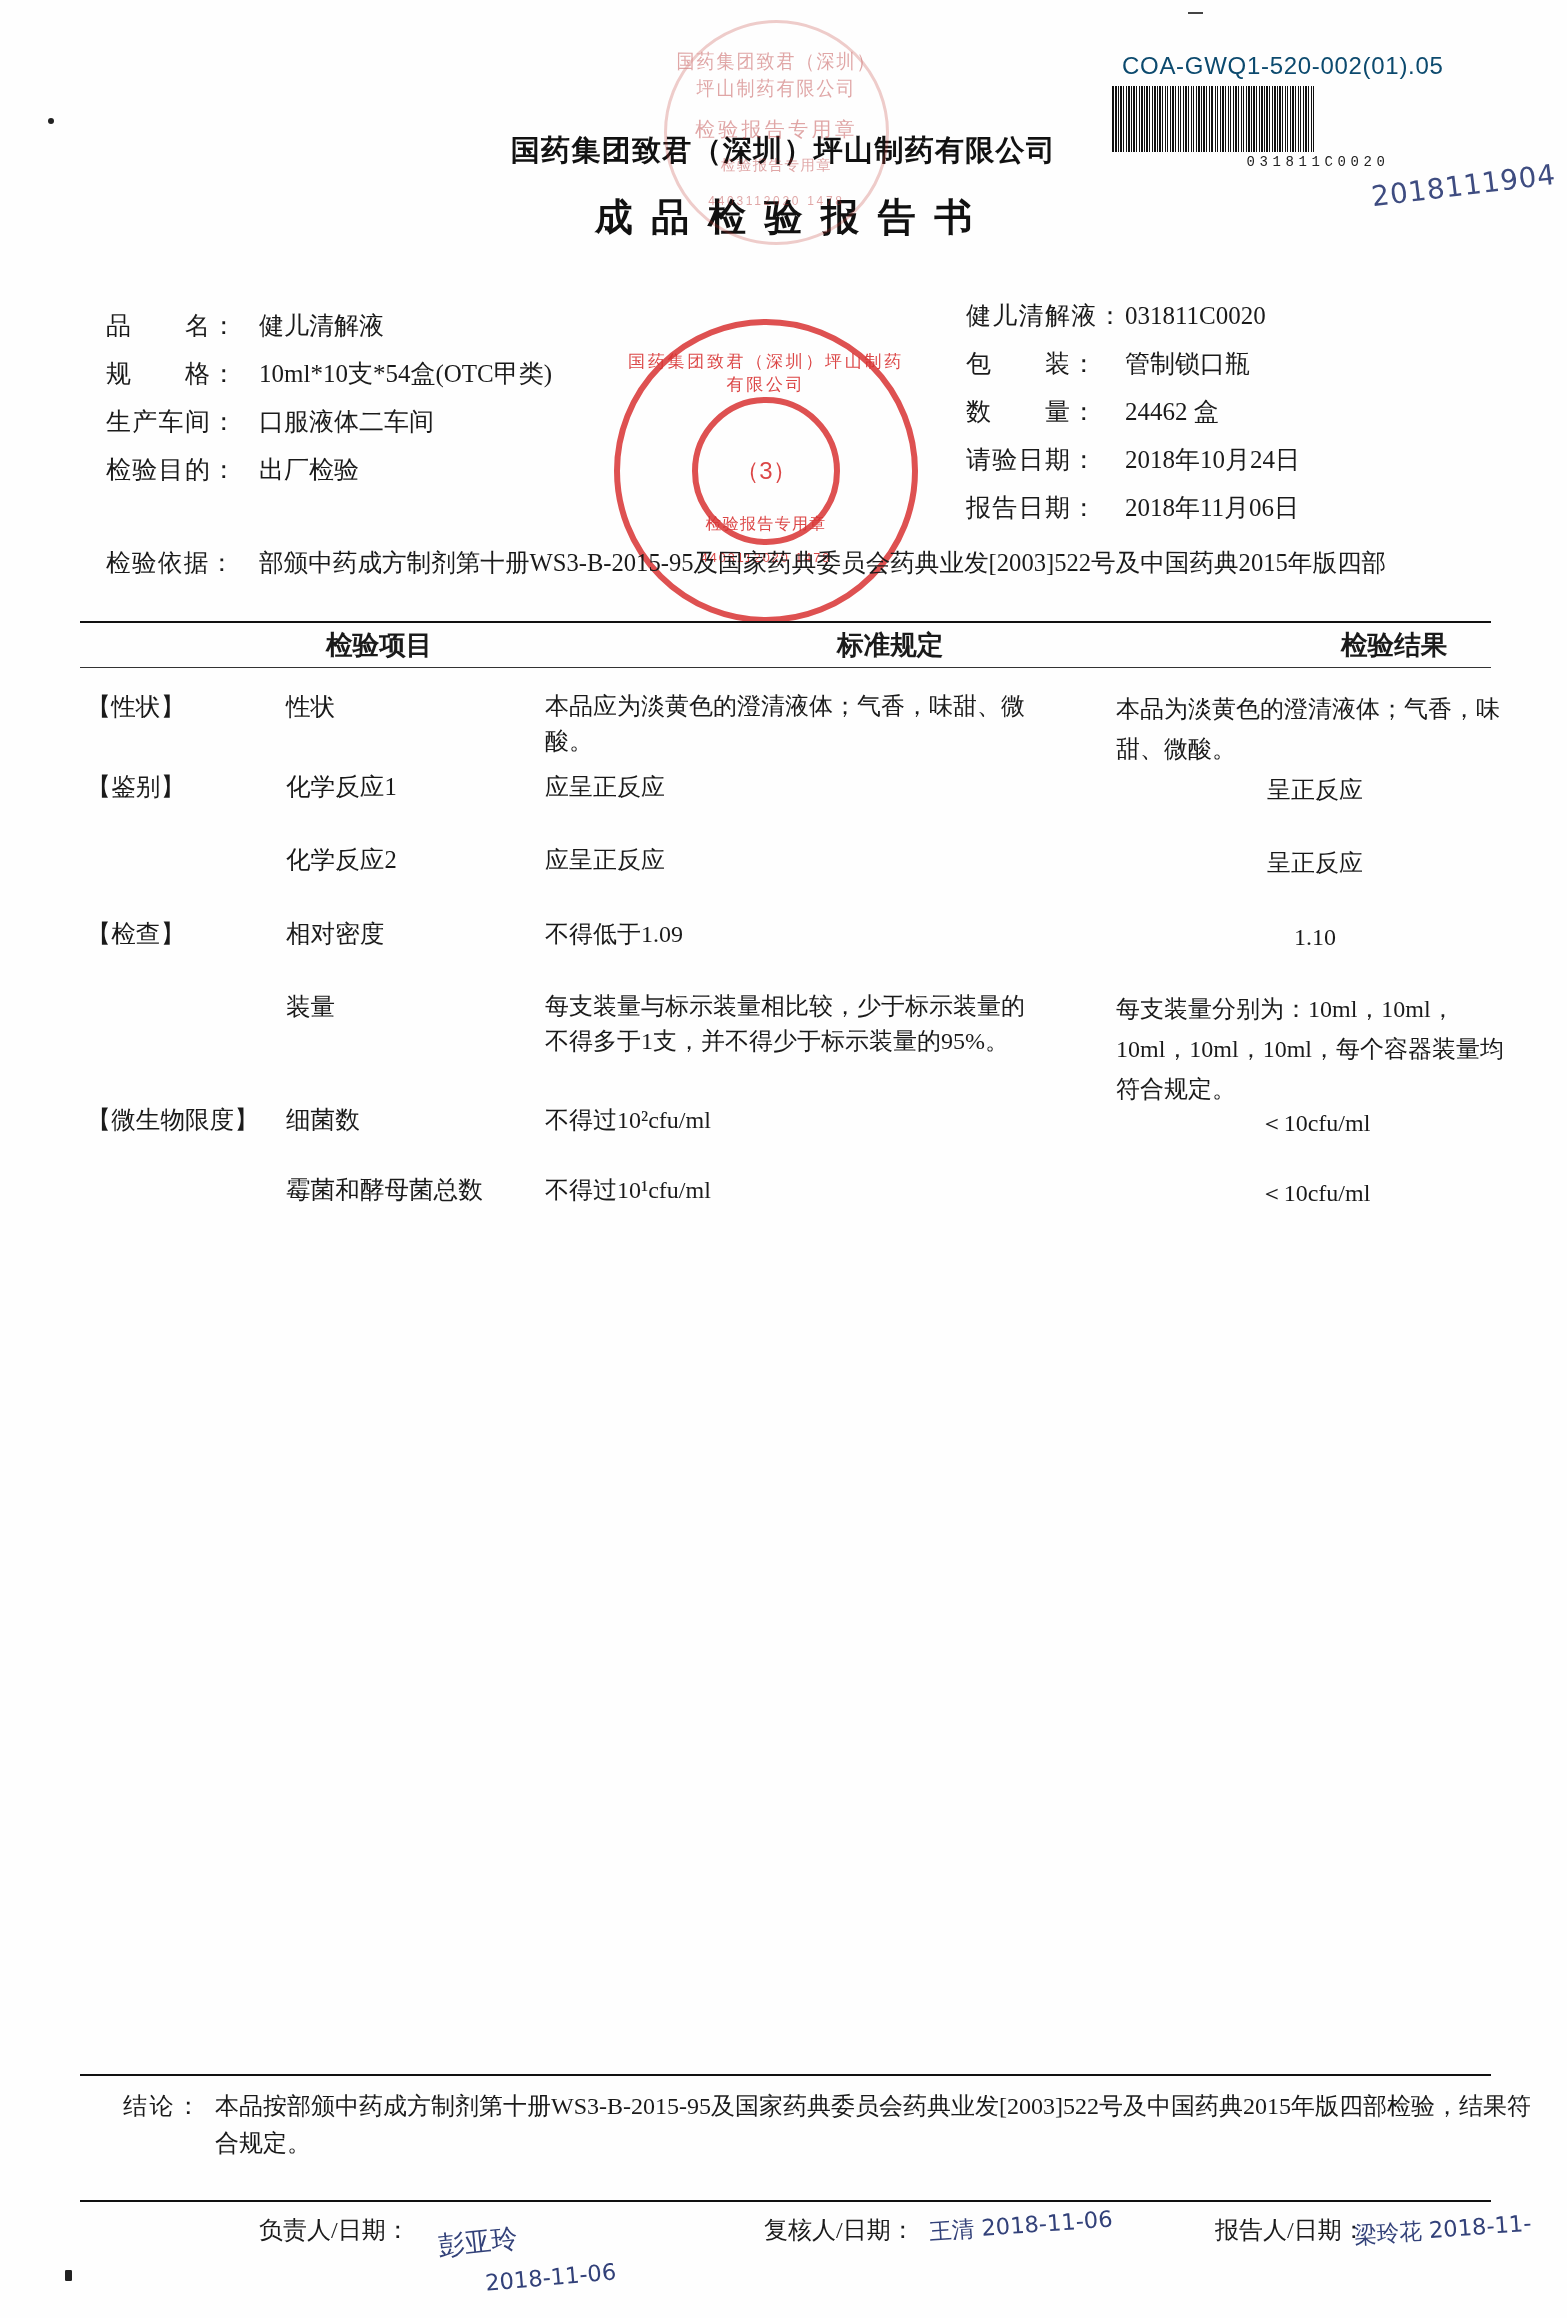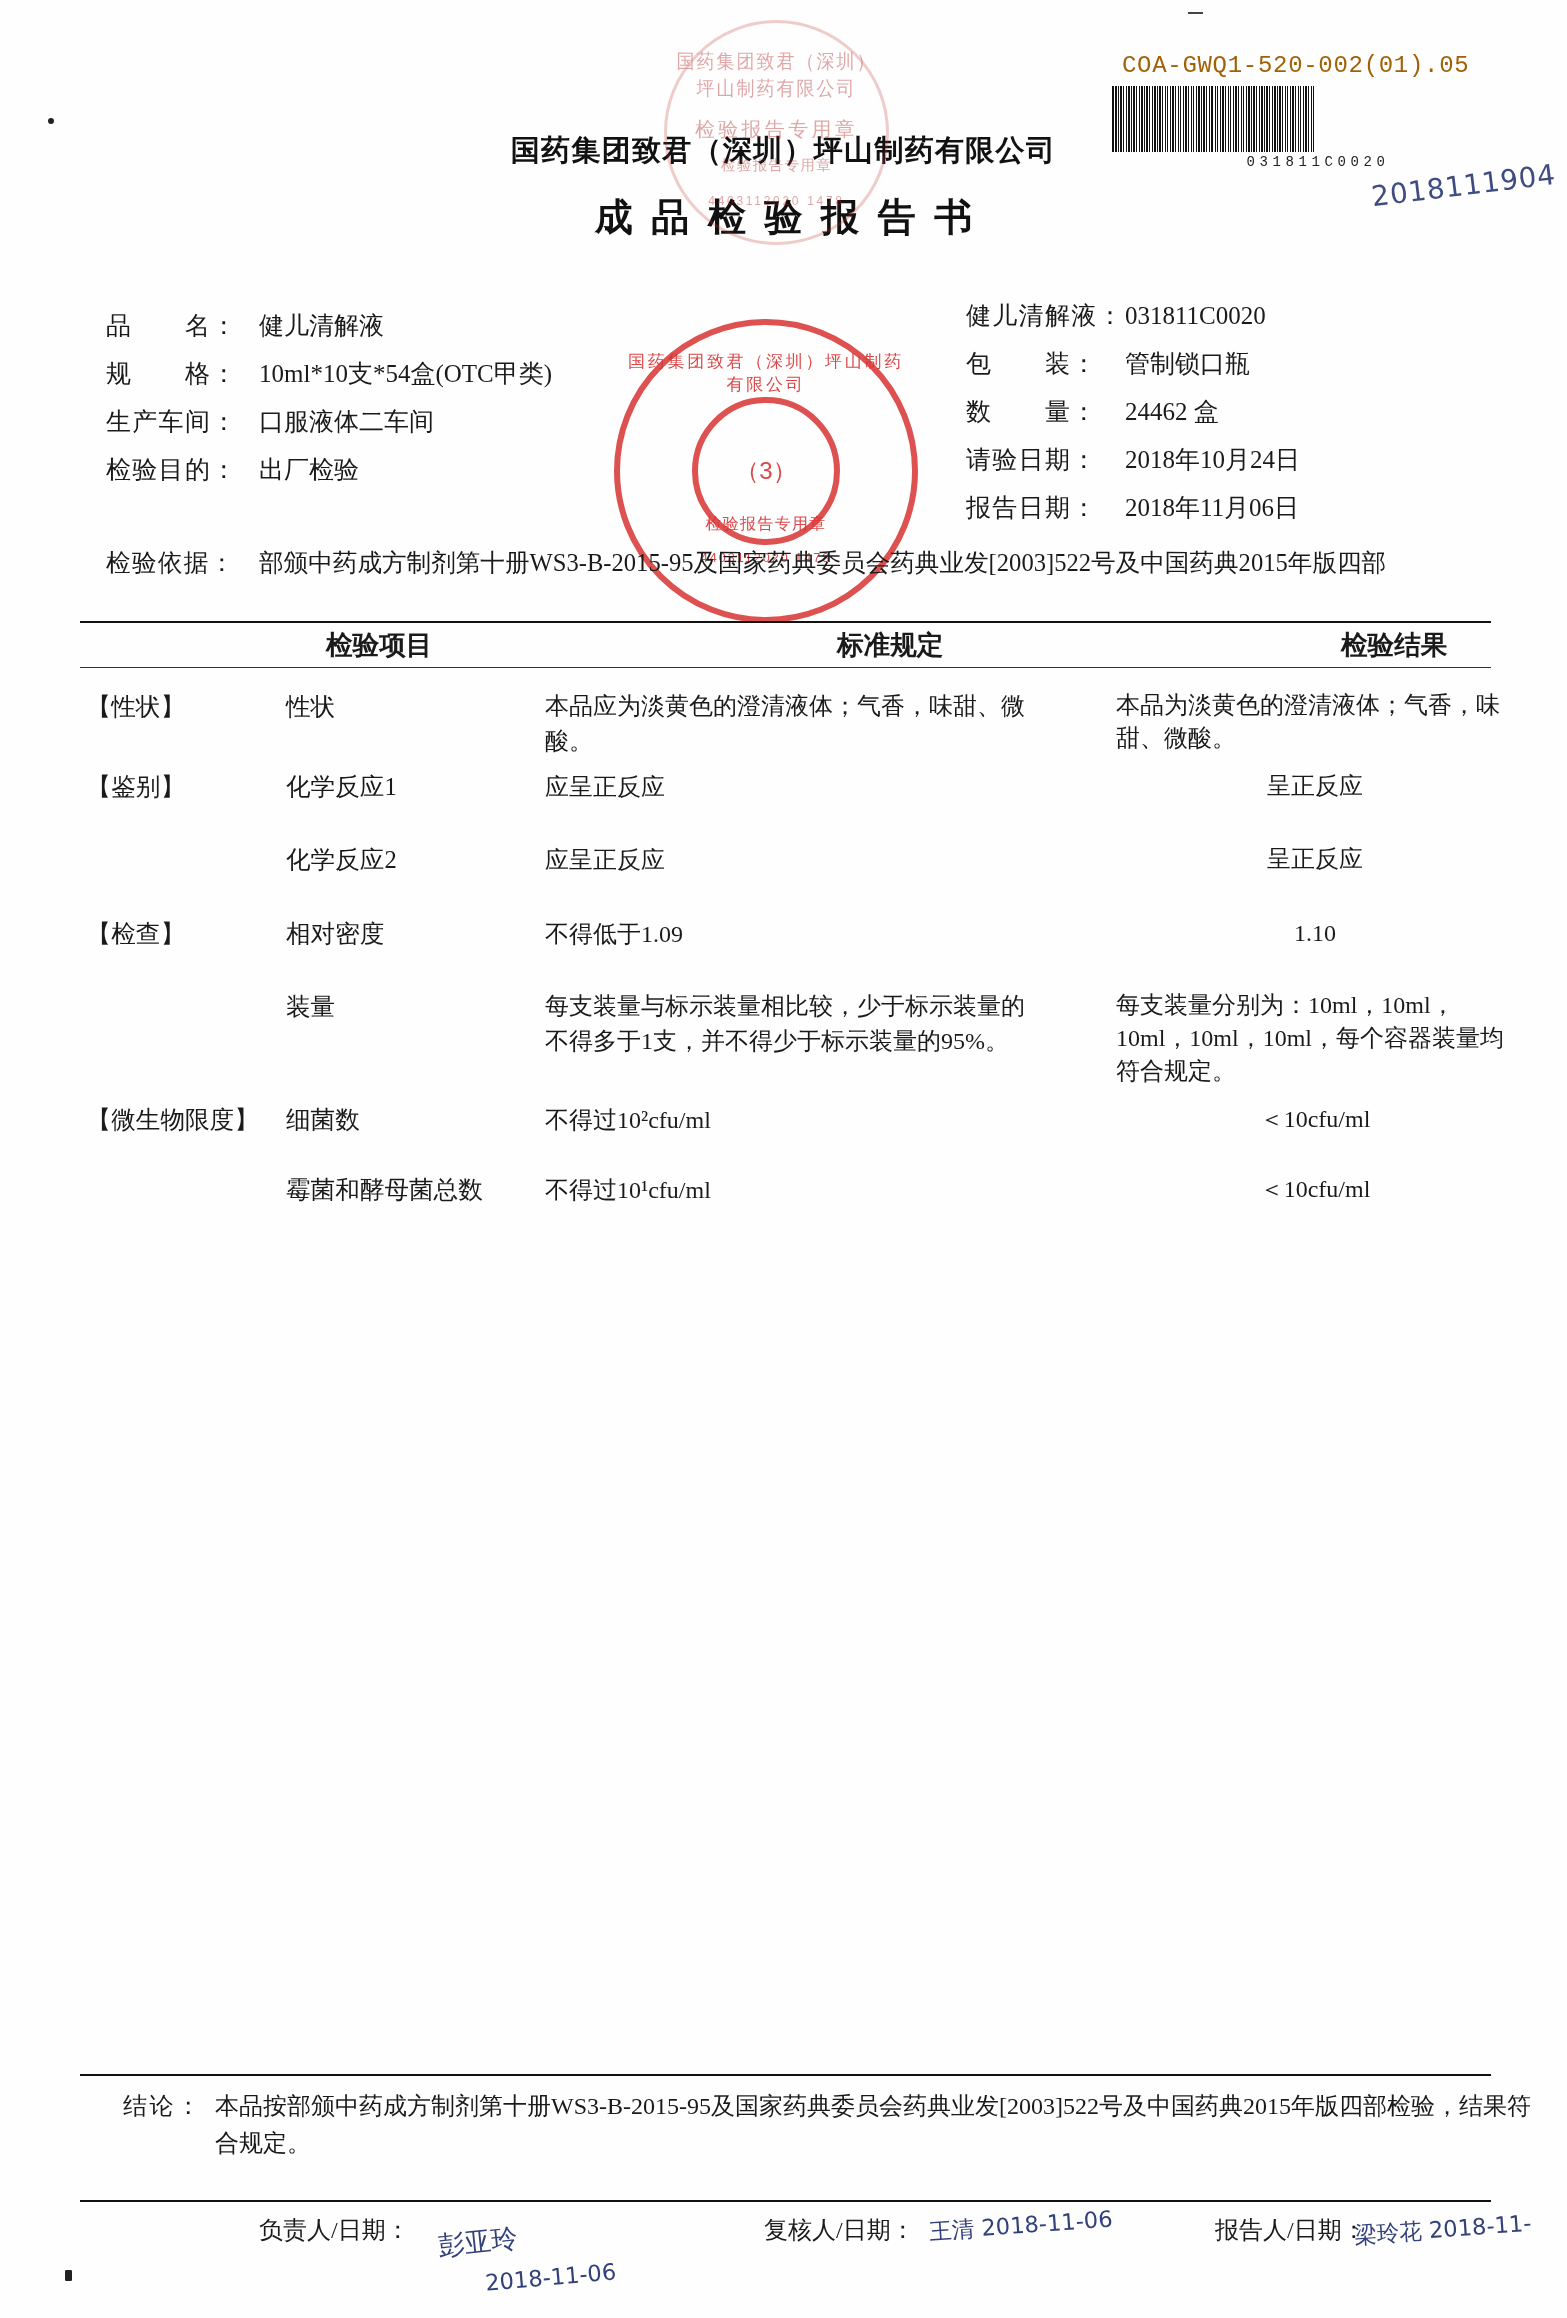--- a/index.html
+++ b/index.html
@@ -17,24 +17,24 @@
     height: 2319px;
     background: #fefefe;
     overflow: hidden;
   }
 
   
   .doc-code {
     position: absolute;
     left: 1122px;
     top: 52px;
-    font-family: Liberation Mono, monospace;
+    font-family: Liberation Sans, sans-serif;
     font-size: 24px;
     letter-spacing: 0.7px;
-    color: #a16207;
+    color: #0c4a6e;
   }
   .barcode {
     position: absolute;
     left: 1112px;
     top: 86px;
     width: 412px;
     height: 66px;
     display: flex;
     align-items: stretch;
     gap: 0px;
@@ -282,21 +282,21 @@
     left: 465px;
     width: 495px;
     font-size: 24px;
     line-height: 35px;
   }
   .result {
     position: absolute;
     left: 1036px;
     width: 398px;
     font-size: 24px;
-    line-height: 33px;
+    line-height: 40px;
     text-align: center;
   }
   .result.r-left { text-align: left; }
 
   
   .concl {
     position: absolute;
     left: 80px;
     top: 2088px;
     width: 1487px;

